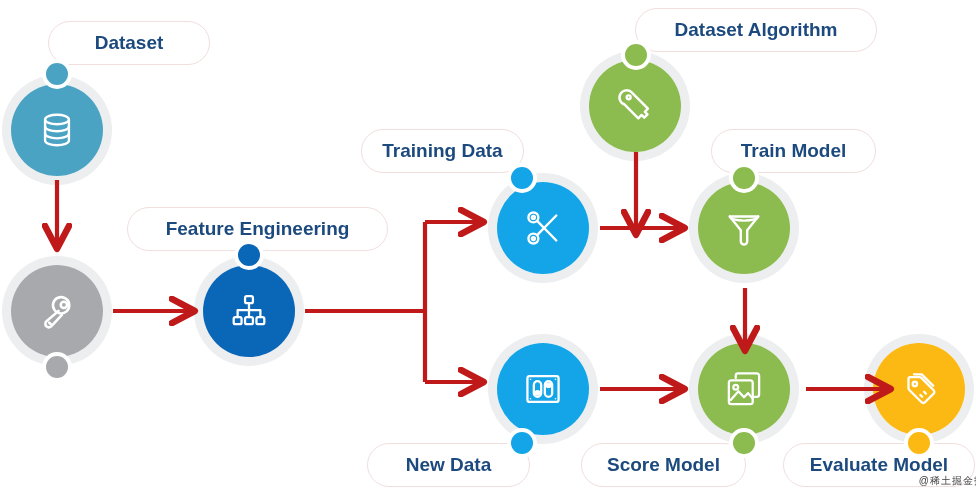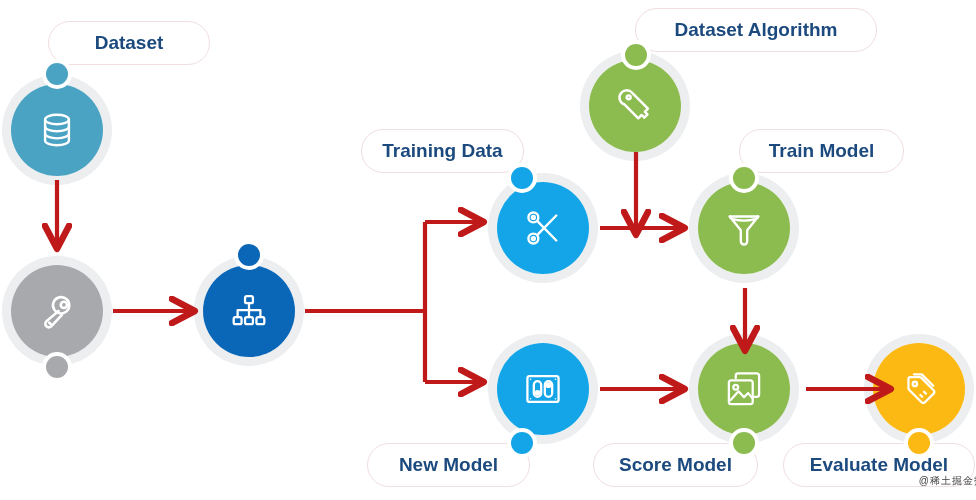--- a/index.html
+++ b/index.html
@@ -129,20 +129,23 @@
           <path d="M33.8 9.5 a8.9 8.9 0 1 0 5.6 8.2 a8.9 8.9 0 0 0 -5.6 -8.2 z" transform="translate(-2,0)"></path>
           <circle cx="31.5" cy="17.4" r="3.4"></circle>
           <path d="M25.6 23.9 L13.3 34.5 a3.9 3.9 0 1 0 5.4 5.1 L29.4 28.2"></path>
           <path d="M15.4 36.6 l1.6 1.6"></path>
         </g>
       </svg>
     </div>
   </div>
   <div class="dot" style="left:46px;top:356px;background:#a8a9ad;"></div>
 
+  <div class="pill" style="left:127px;top:207px;width:261px;">
+    <span>Feature Engineering</span>
+  </div>
   <div class="node" style="left:203px;top:265px;">
     <div class="disc" style="background:#0a66b7;">
       <svg width="42" height="42" viewBox="0 0 48 48">
         <g fill="none" stroke="#ffffff" stroke-width="2.6" stroke-linecap="round" stroke-linejoin="round">
           <rect x="19.5" y="7" width="9" height="8" rx="2"></rect>
           <rect x="6.5" y="31" width="9" height="8" rx="2"></rect>
           <rect x="19.5" y="31" width="9" height="8" rx="2"></rect>
           <rect x="32.5" y="31" width="9" height="8" rx="2"></rect>
           <path d="M24 15 V23"></path>
           <path d="M11 31 V23 H37 V31"></path>
@@ -184,39 +187,39 @@
           <circle cx="10.4" cy="13.4" r="0.9" fill="#ffffff" stroke="none"></circle>
           <circle cx="37.6" cy="13.4" r="0.9" fill="#ffffff" stroke="none"></circle>
           <circle cx="10.4" cy="34.6" r="0.9" fill="#ffffff" stroke="none"></circle>
           <circle cx="37.6" cy="34.6" r="0.9" fill="#ffffff" stroke="none"></circle>
         </g>
       </svg>
     </div>
   </div>
   <div class="dot" style="left:511px;top:432px;background:#14a5e8;"></div>
   <div class="pill" style="left:367px;top:443px;width:163px;">
-    <span>New Model</span>
+    <span>New Data</span>
   </div>
 
   <div class="pill" style="left:635px;top:8px;width:242px;">
     <span>Dataset Algorithm</span>
   </div>
   <div class="node" style="left:589px;top:60px;">
     <div class="disc" style="background:#8cbb4f;">
       <svg width="44" height="44" viewBox="0 0 48 48">
         <g fill="none" stroke="#ffffff" stroke-width="2.7" stroke-linecap="round" stroke-linejoin="round">
           <path d="M20.9 9.6 a7.9 7.9 0 1 0 -8.2 12.8 L27.6 37.4 l3.6 -3.6 l2.9 2.9 l3.5 -3.5 l-2.9 -2.9 l3.4 -3.4 z"></path>
           <circle cx="17.1" cy="14.5" r="2.1"></circle>
         </g>
       </svg>
     </div>
   </div>
   <div class="dot" style="left:625px;top:44px;background:#8cbb4f;"></div>
 
-  <div class="pill" style="left:739px;top:129px;width:165px;text-align:center;">
+  <div class="pill" style="left:711px;top:129px;width:165px;text-align:center;">
     <span>Train Model</span>
   </div>
   <div class="node" style="left:698px;top:182px;">
     <div class="disc" style="background:#8cbb4f;">
       <svg width="44" height="44" viewBox="0 0 48 48">
         <g fill="none" stroke="#ffffff" stroke-width="2.6" stroke-linecap="round" stroke-linejoin="round">
           <path d="M8.5 11.5 H39.5 L27.5 26.5 V38.5 a3.5 3.5 0 0 1 -7 0 V26.5 Z"></path>
           <path d="M8.5 11.5 a15.5 4.4 0 0 0 31 0"></path>
         </g>
       </svg>
@@ -230,21 +233,21 @@
         <g fill="none" stroke="#ffffff" stroke-width="2.5" stroke-linecap="round" stroke-linejoin="round">
           <path d="M15 12 V9.5 a2.5 2.5 0 0 1 2.5 -2.5 H38 a2.5 2.5 0 0 1 2.5 2.5 V30 a2.5 2.5 0 0 1 -2.5 2.5 H35.5"></path>
           <rect x="7.5" y="14.5" width="26" height="26" rx="2.6"></rect>
           <circle cx="15" cy="22" r="2.6"></circle>
           <path d="M9.5 36 L18 26.5 L24 33 L28.5 28.5 L33.5 34.5"></path>
         </g>
       </svg>
     </div>
   </div>
   <div class="dot" style="left:733px;top:432px;background:#8cbb4f;"></div>
-  <div class="pill" style="left:593px;top:443px;width:165px;">
+  <div class="pill" style="left:581px;top:443px;width:165px;">
     <span>Score Model</span>
   </div>
 
   <div class="node" style="left:873px;top:343px;">
     <div class="disc" style="background:#fcb913;">
       <svg width="44" height="44" viewBox="0 0 48 48">
         <g fill="none" stroke="#ffffff" stroke-width="2.5" stroke-linecap="round" stroke-linejoin="round">
           <path d="M14.5 11 H24.5 a3 3 0 0 1 2.1 0.9 L40 25.3 a2.6 2.6 0 0 1 0 3.7 l-9.5 9.5 a2.6 2.6 0 0 1 -3.7 0 L13.4 25.1 a3 3 0 0 1 -0.9 -2.1 V13 a2 2 0 0 1 2 -2 Z"></path>
           <circle cx="19.5" cy="18.5" r="2.4"></circle>
           <path d="M18.5 8 H27 l12.5 12.5"></path>

